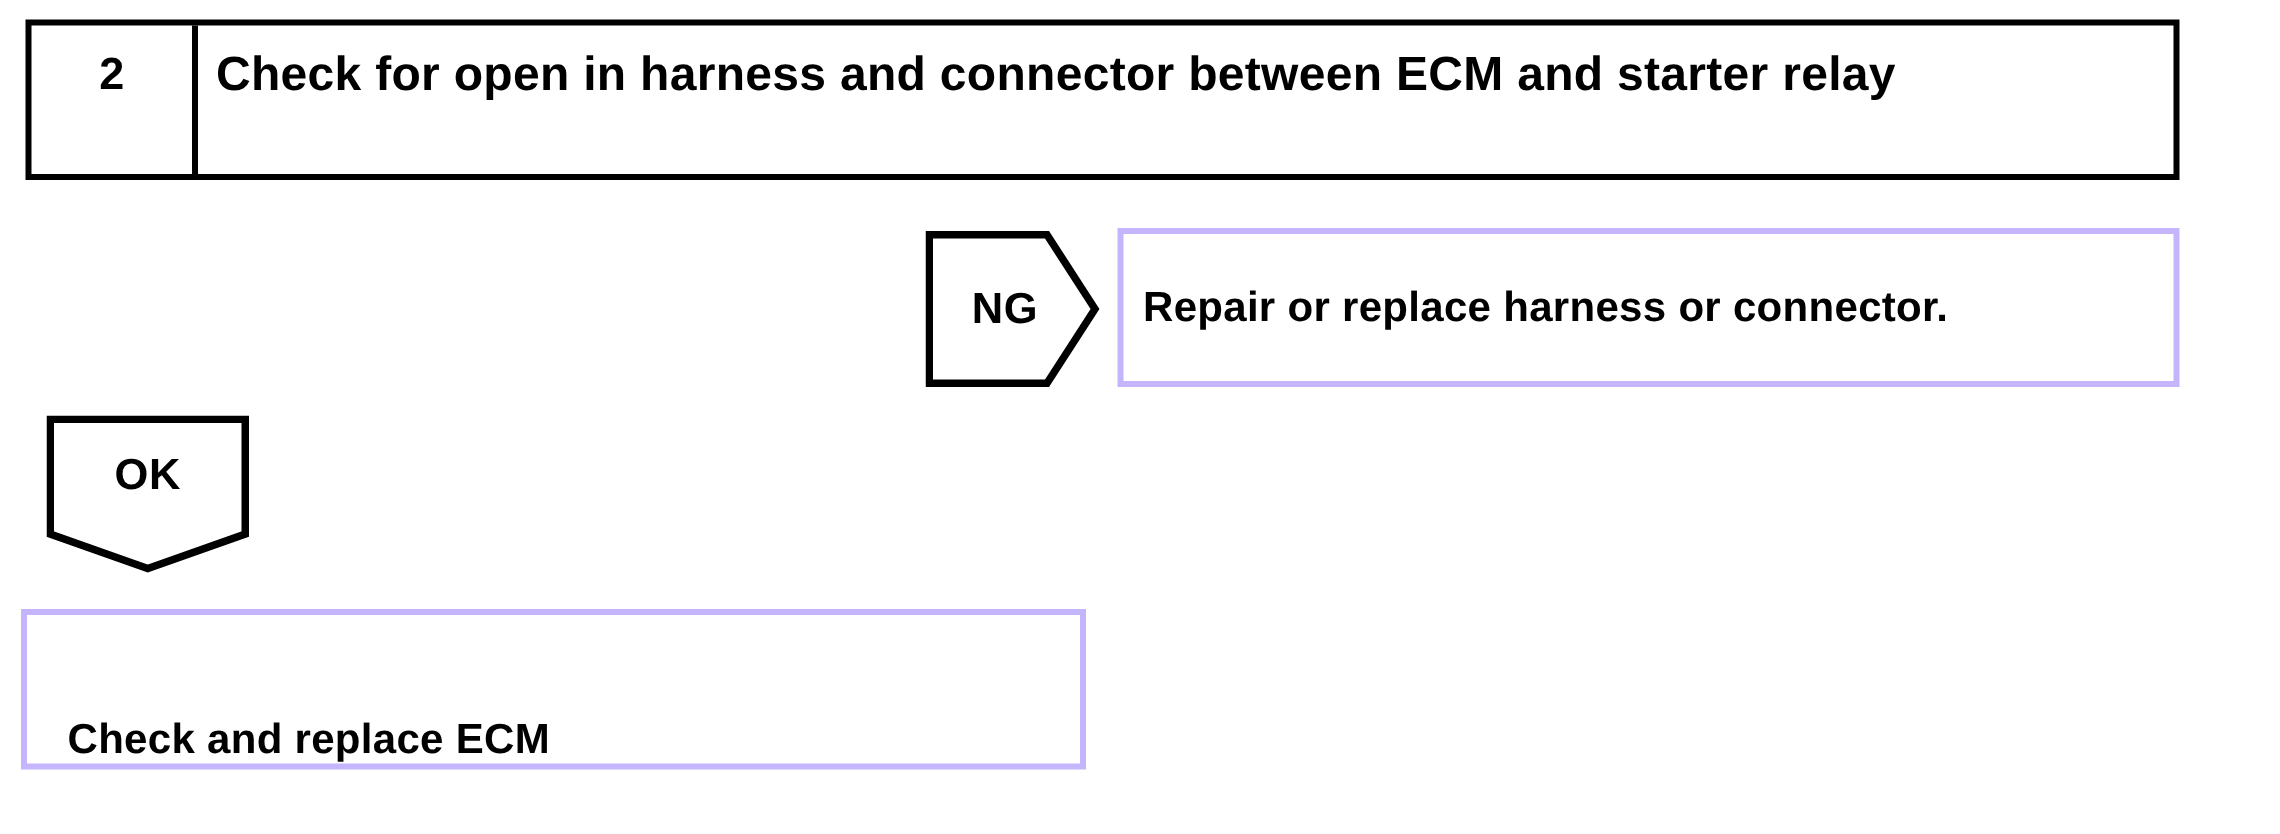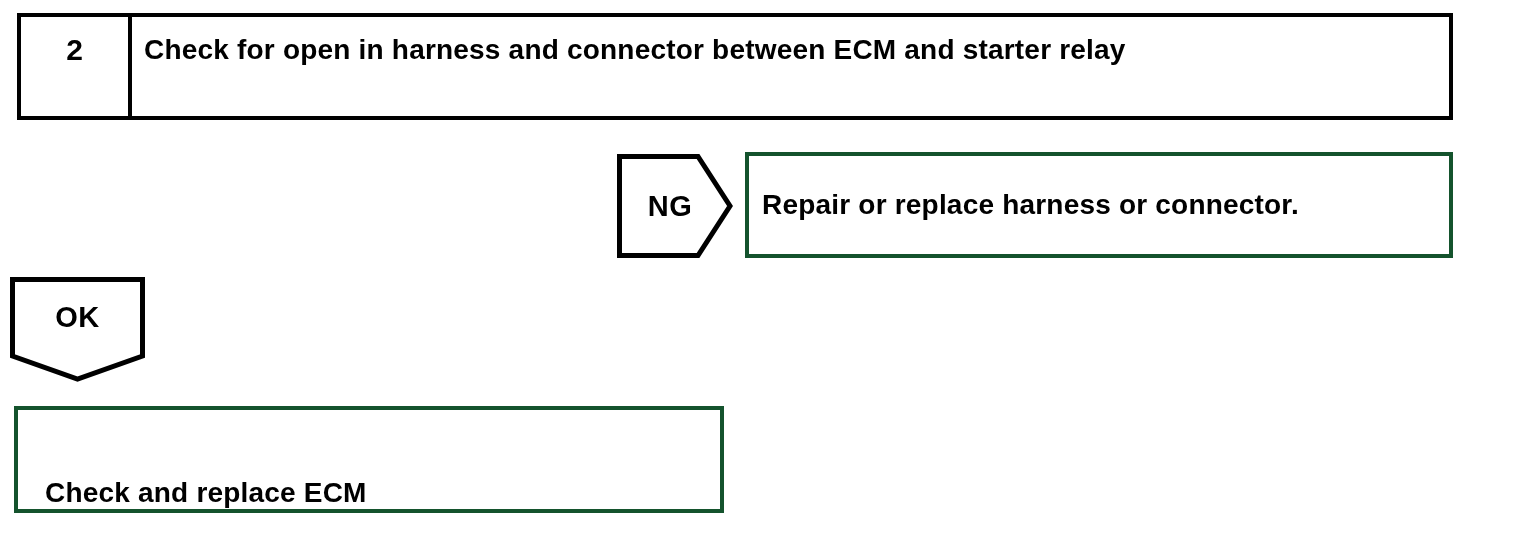--- a/index.html
+++ b/index.html
@@ -35,29 +35,29 @@
     border-right: 4px solid #000;
     display: flex;
     justify-content: center;
     padding-top: 17px;
     font-size: 30px;
     line-height: 31px;
   }
   .step-text-cell {
     flex: 1;
     padding: 17px 10px 16px 12px;
-    font-size: 28px;
+    font-size: 32px;
     line-height: 31px;
     letter-spacing: 0.2px;
   }
 
   
   .action-box {
     position: absolute;
-    border: 4px solid #14532d;
+    border: 4px solid #c4b5fd;
     background: #fff;
     display: flex;
     align-items: center;
     font-size: 28px;
     letter-spacing: 0.2px;
   }
   .ng-action-box {
     left: 745px;
     top: 152px;
     width: 708px;
@@ -95,21 +95,21 @@
     left: 0;
     top: 0;
     width: 98px;
     height: 104px;
     display: flex;
     align-items: center;
     justify-content: center;
     padding-left: 8px;
   }
   .ok-connector {
-    left: 10px;
+    left: 31px;
     top: 277px;
     width: 135px;
     height: 105px;
   }
   .ok-connector .connector-label {
     left: 0;
     top: 0;
     width: 135px;
     height: 80px;
     display: flex;

